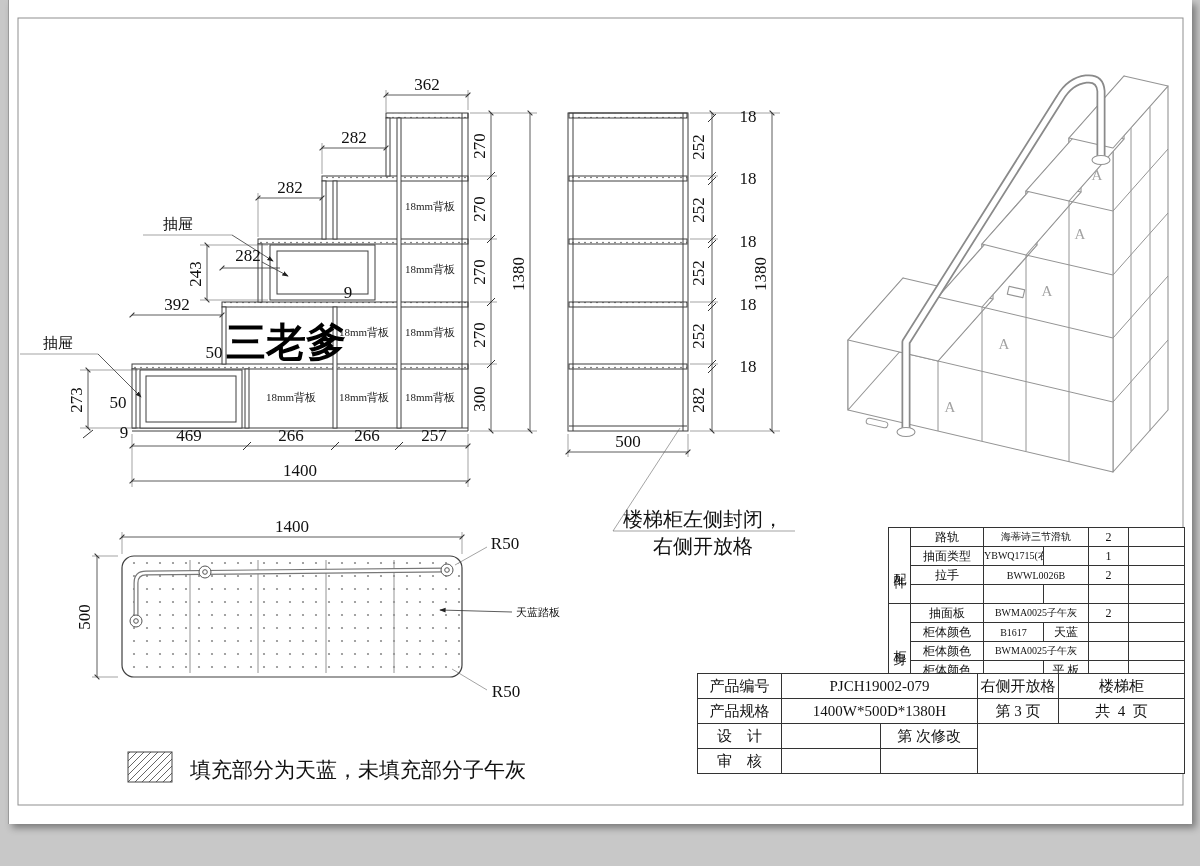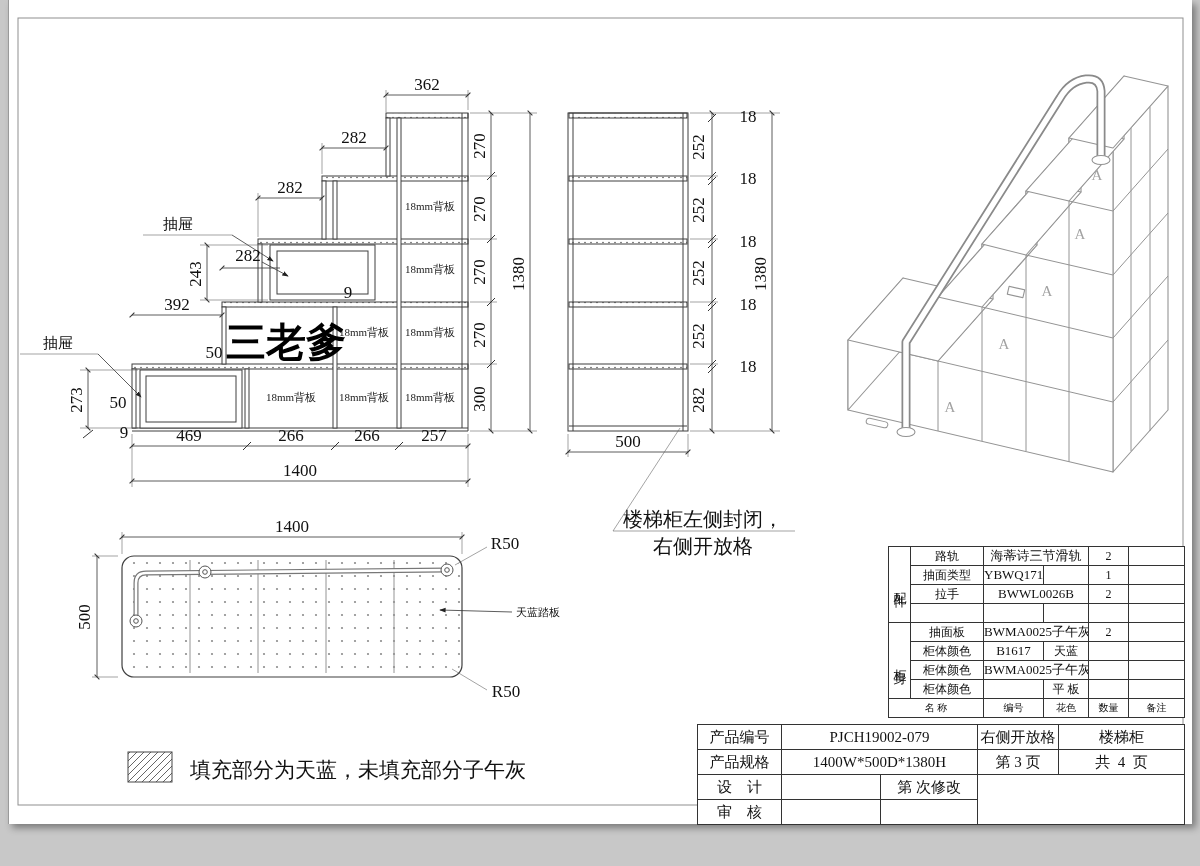--- a/index.html
+++ b/index.html
@@ -25,26 +25,26 @@
   .iso{fill:#fff;stroke:#949494;stroke-width:1.1;stroke-linejoin:round}
   .isoln{fill:none;stroke:#949494;stroke-width:1;stroke-linejoin:round}
   .railA{fill:none;stroke:#8a8a8a;stroke-width:9;stroke-linejoin:round;stroke-linecap:round}
   .railB{fill:none;stroke:#ffffff;stroke-width:5.5;stroke-linejoin:round;stroke-linecap:round}
   .Alab{font:15px "Liberation Serif",serif;fill:#a2a2a2;text-anchor:middle}
   .small-t{font:11px "Liberation Serif",serif}
   
   table{border-collapse:collapse;table-layout:fixed;position:absolute;background:#fff}
   td{border:1px solid #333;text-align:center;vertical-align:middle;overflow:hidden;
      font-family:"Liberation Serif",serif;color:#111;white-space:pre}
-  #parts{left:888px;top:546px;width:296px;font-size:12px}
+  #parts{left:888px;top:527px;width:296px;font-size:12px}
   #parts td{height:18px;padding:0}
-  #parts td.code{font-size:13px}
+  #parts td.code{font-size:10px}
   #parts td.grp{writing-mode:vertical-rl;text-orientation:upright;font-size:13px;letter-spacing:3px}
   #parts td.hdr{font-size:10px}
-  #title{left:697px;top:724px;width:487px;font-size:15px}
+  #title{left:697px;top:673px;width:487px;font-size:15px}
   #title td{height:24px;padding:0 2px}
 </style>
 </head>
 <body>
 
 <div id="stage">
   <div id="paper"></div>
 
   <svg width="1200" height="866" viewBox="0 0 1200 866">
     <defs>

